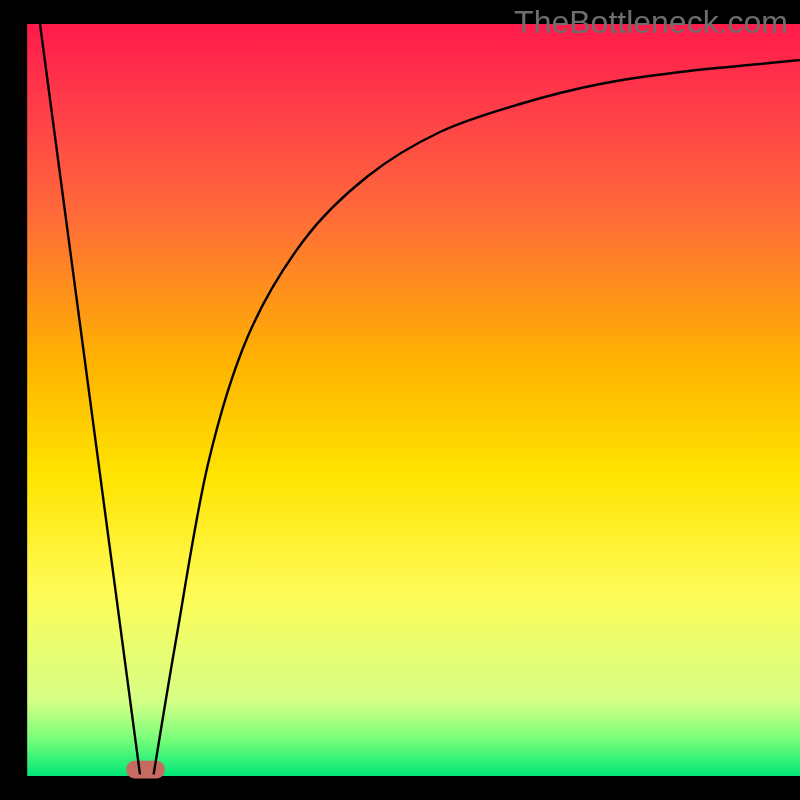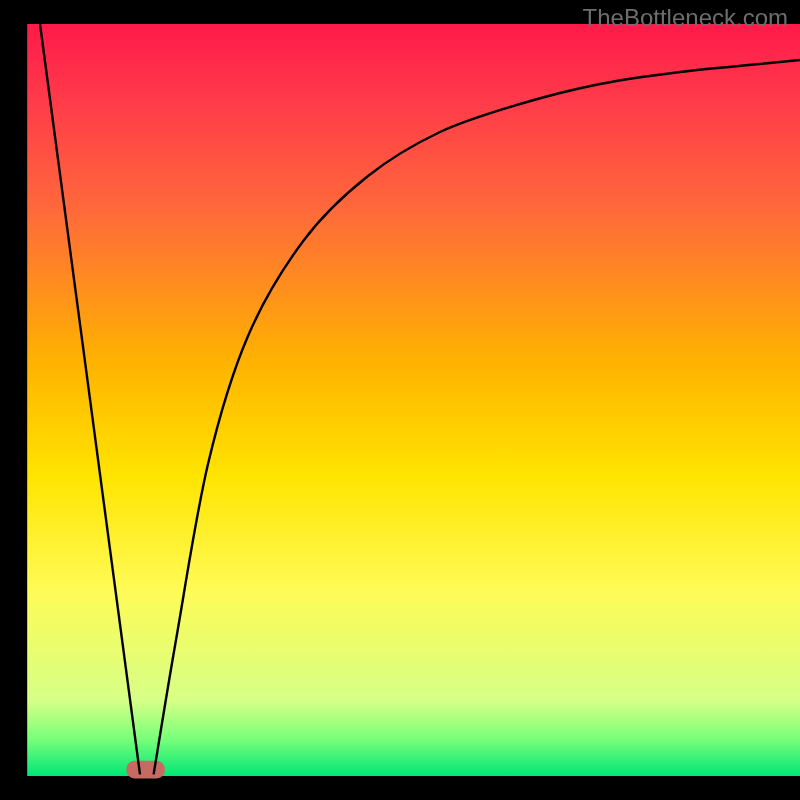--- a/index.html
+++ b/index.html
@@ -11,21 +11,21 @@
   .chart-container {
     position: relative;
     width: 800px;
     height: 800px;
     margin: 0;
   }
   .watermark {
     position: absolute;
     top: 4px;
     right: 12px;
-    font-size: 24px;
+    font-size: 32px;
     color: #6e6e6e;
     z-index: 10;
     font-weight: 400;
   }
   svg {
     display: block;
   }
 </style>
 </head>
 <body>

